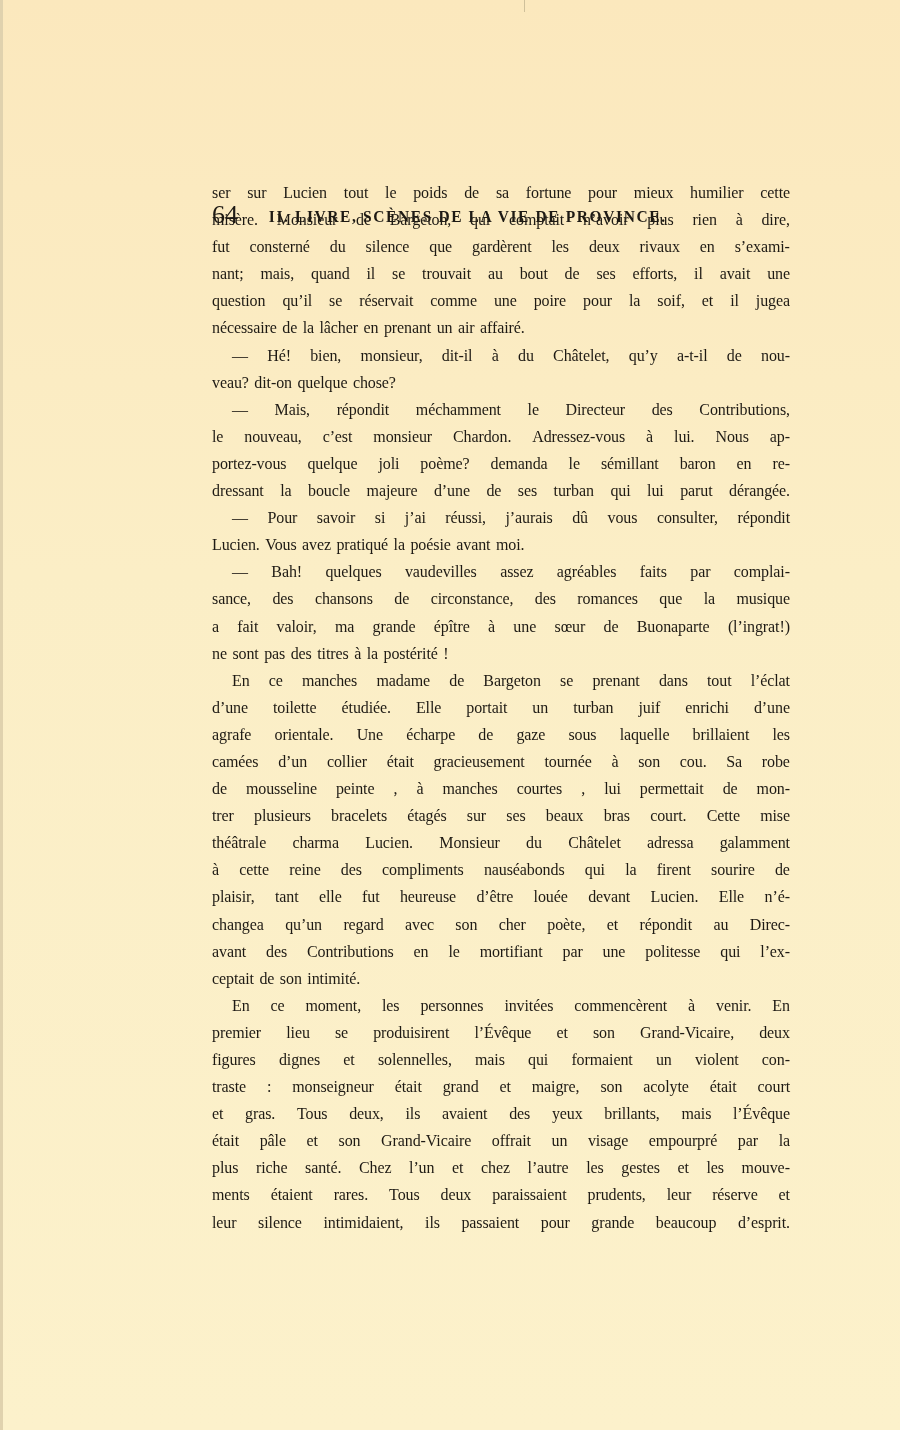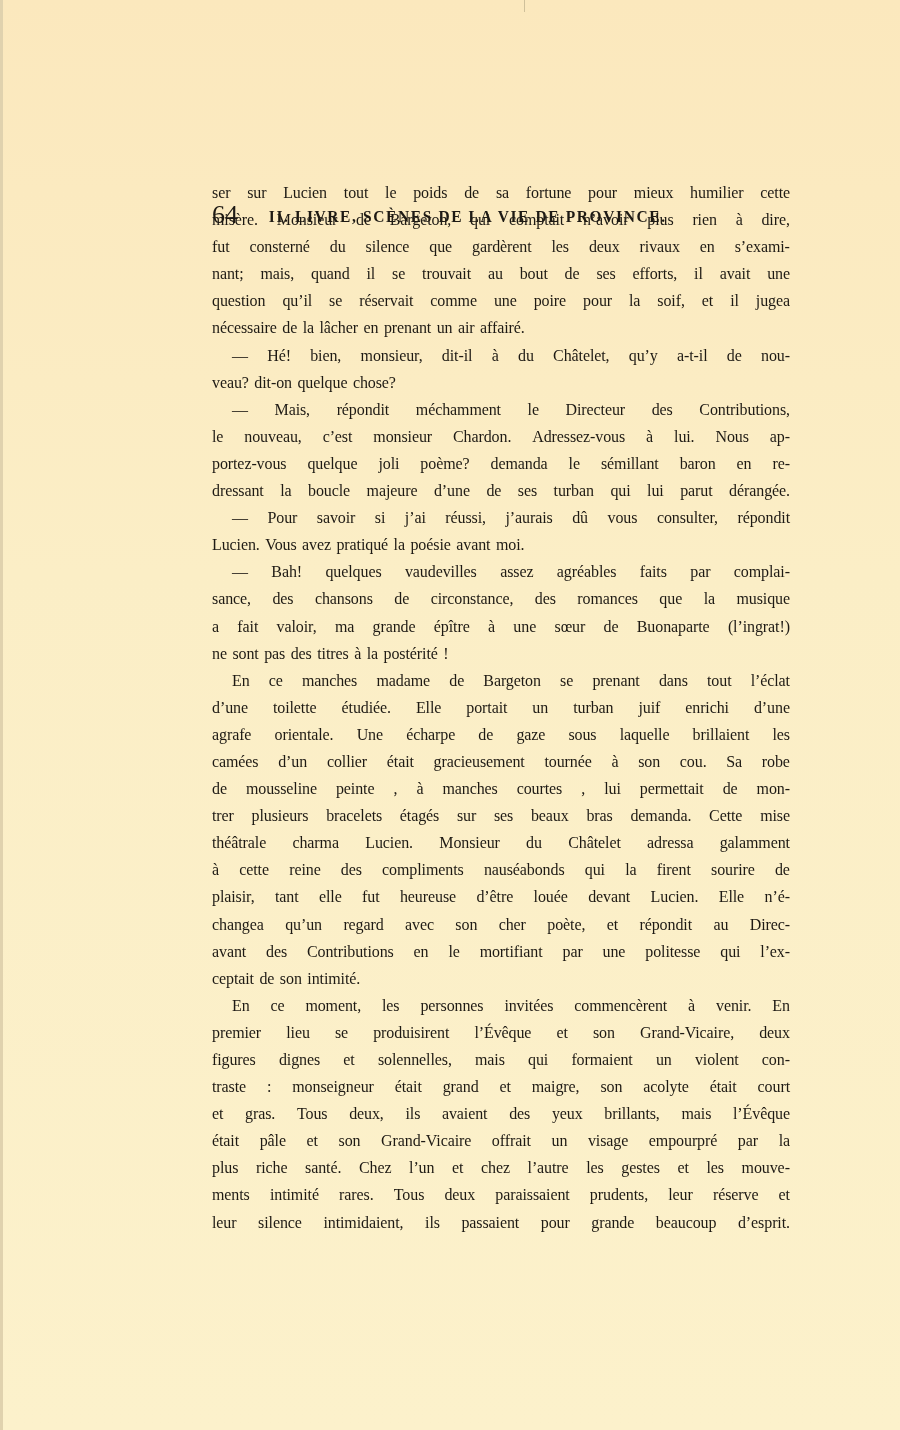--- a/index.html
+++ b/index.html
@@ -343,21 +343,21 @@
     </div>
     <div class="line">
       <span class="word">trer</span>
       <span class="word">plusieurs</span>
       <span class="word">bracelets</span>
       <span class="word">étagés</span>
       <span class="word">sur</span>
       <span class="word">ses</span>
       <span class="word">beaux</span>
       <span class="word">bras</span>
-      <span class="word">demanda.</span>
+      <span class="word">court.</span>
       <span class="word">Cette</span>
       <span class="word">mise</span>
     </div>
     <div class="line">
       <span class="word">théâtrale</span>
       <span class="word">charma</span>
       <span class="word">Lucien.</span>
       <span class="word">Monsieur</span>
       <span class="word">du</span>
       <span class="word">Châtelet</span>
@@ -506,21 +506,21 @@
       <span class="word">chez</span>
       <span class="word">l’autre</span>
       <span class="word">les</span>
       <span class="word">gestes</span>
       <span class="word">et</span>
       <span class="word">les</span>
       <span class="word">mouve-</span>
     </div>
     <div class="line">
       <span class="word">ments</span>
-      <span class="word">intimité</span>
+      <span class="word">étaient</span>
       <span class="word">rares.</span>
       <span class="word">Tous</span>
       <span class="word">deux</span>
       <span class="word">paraissaient</span>
       <span class="word">prudents,</span>
       <span class="word">leur</span>
       <span class="word">réserve</span>
       <span class="word">et</span>
     </div>
     <div class="line">

